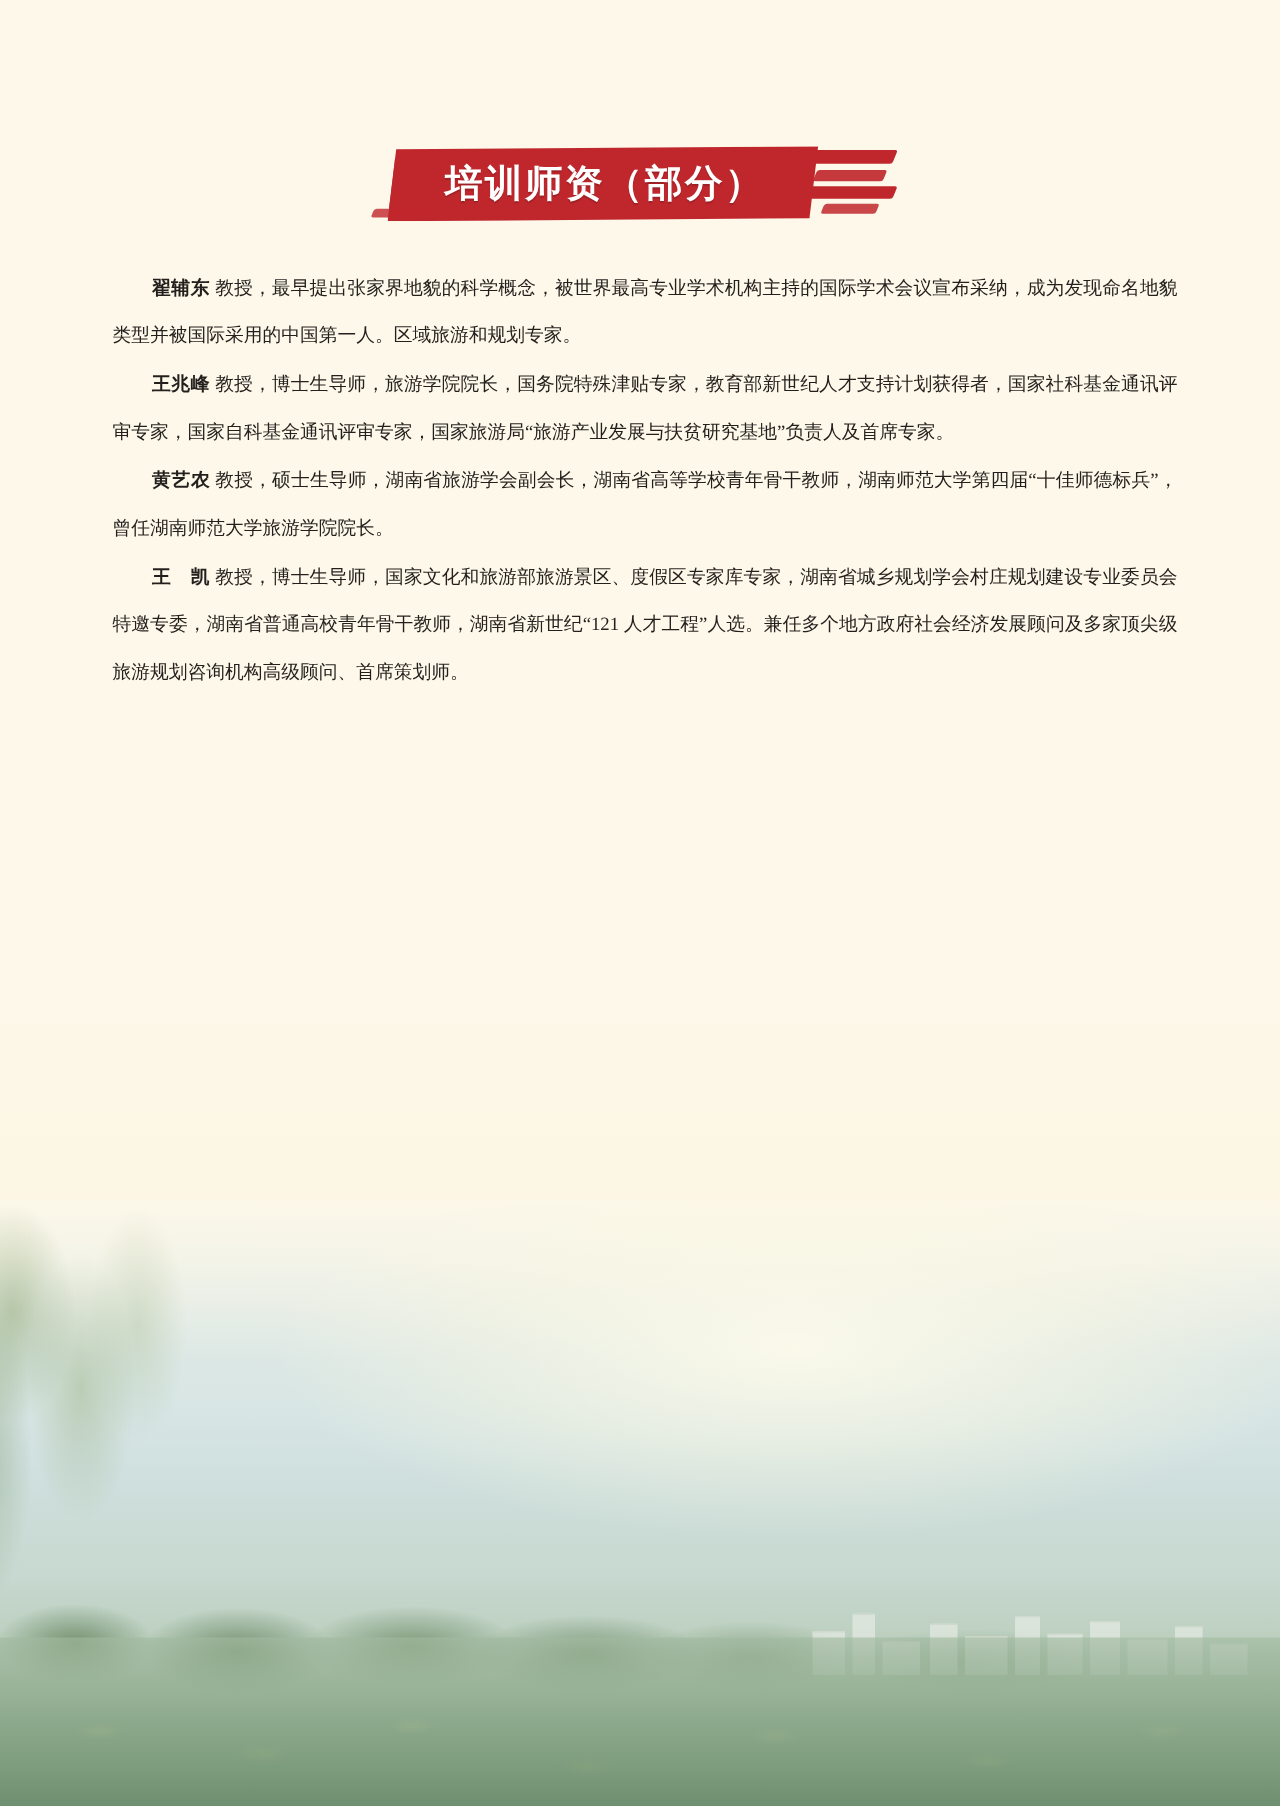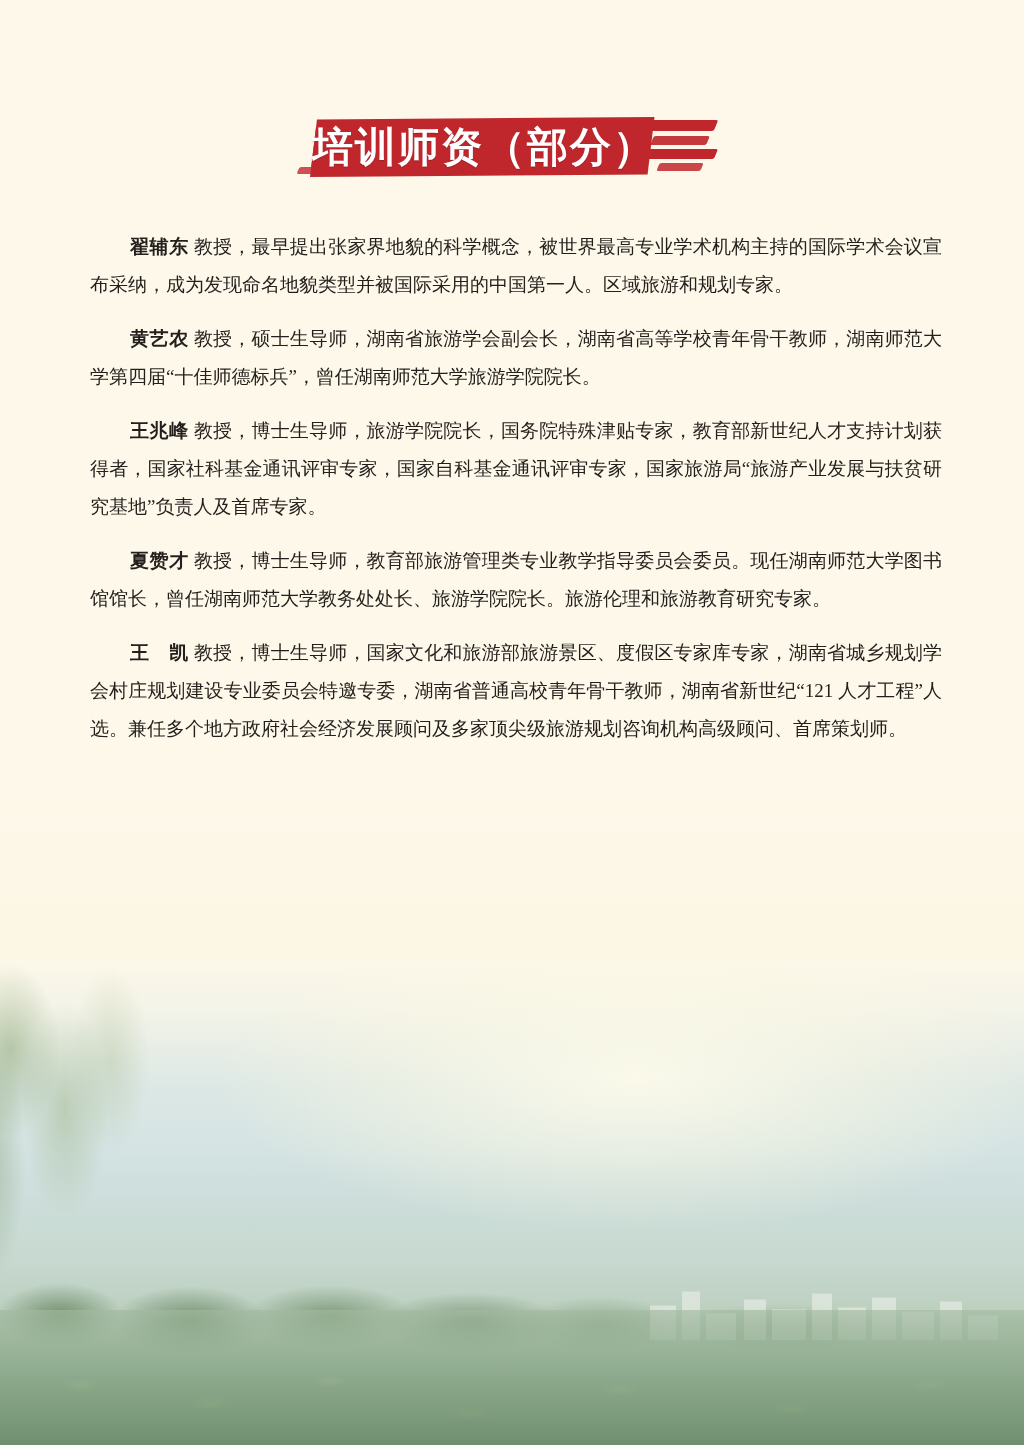--- a/index.html
+++ b/index.html
@@ -147,40 +147,40 @@
     left: 18px;
     top: 2px;
     width: 348px;
     height: 60px;
     display: flex;
     align-items: center;
     justify-content: center;
     color: #ffffff;
     font-family: "Liberation Sans", "DejaVu Sans", sans-serif;
     font-weight: bold;
-    font-size: 41px;
+    font-size: 30px;
     letter-spacing: 2px;
     text-shadow: 0 1px 1px rgba(0,0,0,0.18);
   }
 
   
   .content {
     position: absolute;
     left: 90px;
     top: 212px;
     width: 852px;
   }
   .para {
-    font-size: 19px;
+    font-size: 15px;
     line-height: 38px;
     color: #231f1c;
     text-align: justify;
     text-justify: inter-ideograph;
     text-indent: 2.1em;
-    margin: 16px 0 1px 0;
+    margin: 0 0 1px 0;
   }
   .para .nm {
     font-family: "Liberation Sans", "DejaVu Sans", sans-serif;
     font-weight: bold;
     letter-spacing: 0.5px;
   }
 </style>
 </head>
 <body>
 
@@ -221,34 +221,30 @@
   <div class="content">
 
     <p class="para">
       <span class="nm">翟辅东</span>
       <span>教授，最早提出张家界地貌的科学概念，被世界最高专业学术机构主持的国际学术会议宣布采纳，成为发现命名地貌类型并被国际采用的中国第一人。区域旅游和规划专家。</span>
     </p>
 
 
 
     <p class="para">
+      <span class="nm">王兆峰</span>
+      <span>教授，博士生导师，旅游学院院长，国务院特殊津贴专家，教育部新世纪人才支持计划获得者，国家社科基金通讯评审专家，国家自科基金通讯评审专家，国家旅游局“旅游产业发展与扶贫研究基地”负责人及首席专家。</span>
+    </p>
+
+    <p class="para">
       <span class="nm">黄艺农</span>
       <span>教授，硕士生导师，湖南省旅游学会副会长，湖南省高等学校青年骨干教师，湖南师范大学第四届“十佳师德标兵”，曾任湖南师范大学旅游学院院长。</span>
     </p>
 
-    <p class="para">
-      <span class="nm">王兆峰</span>
-      <span>教授，博士生导师，旅游学院院长，国务院特殊津贴专家，教育部新世纪人才支持计划获得者，国家社科基金通讯评审专家，国家自科基金通讯评审专家，国家旅游局“旅游产业发展与扶贫研究基地”负责人及首席专家。</span>
-    </p>
-
-
-    <p class="para">
-      <span class="nm">夏赞才</span>
-      <span>教授，博士生导师，教育部旅游管理类专业教学指导委员会委员。现任湖南师范大学图书馆馆长，曾任湖南师范大学教务处处长、旅游学院院长。旅游伦理和旅游教育研究专家。</span>
-    </p>
+
 
 
 
     <p class="para">
       <span class="nm">王　凯</span>
       <span>教授，博士生导师，国家文化和旅游部旅游景区、度假区专家库专家，湖南省城乡规划学会村庄规划建设专业委员会特邀专委，湖南省普通高校青年骨干教师，湖南省新世纪“121 人才工程”人选。兼任多个地方政府社会经济发展顾问及多家顶尖级旅游规划咨询机构高级顾问、首席策划师。</span>
     </p>
 
 
   </div>

